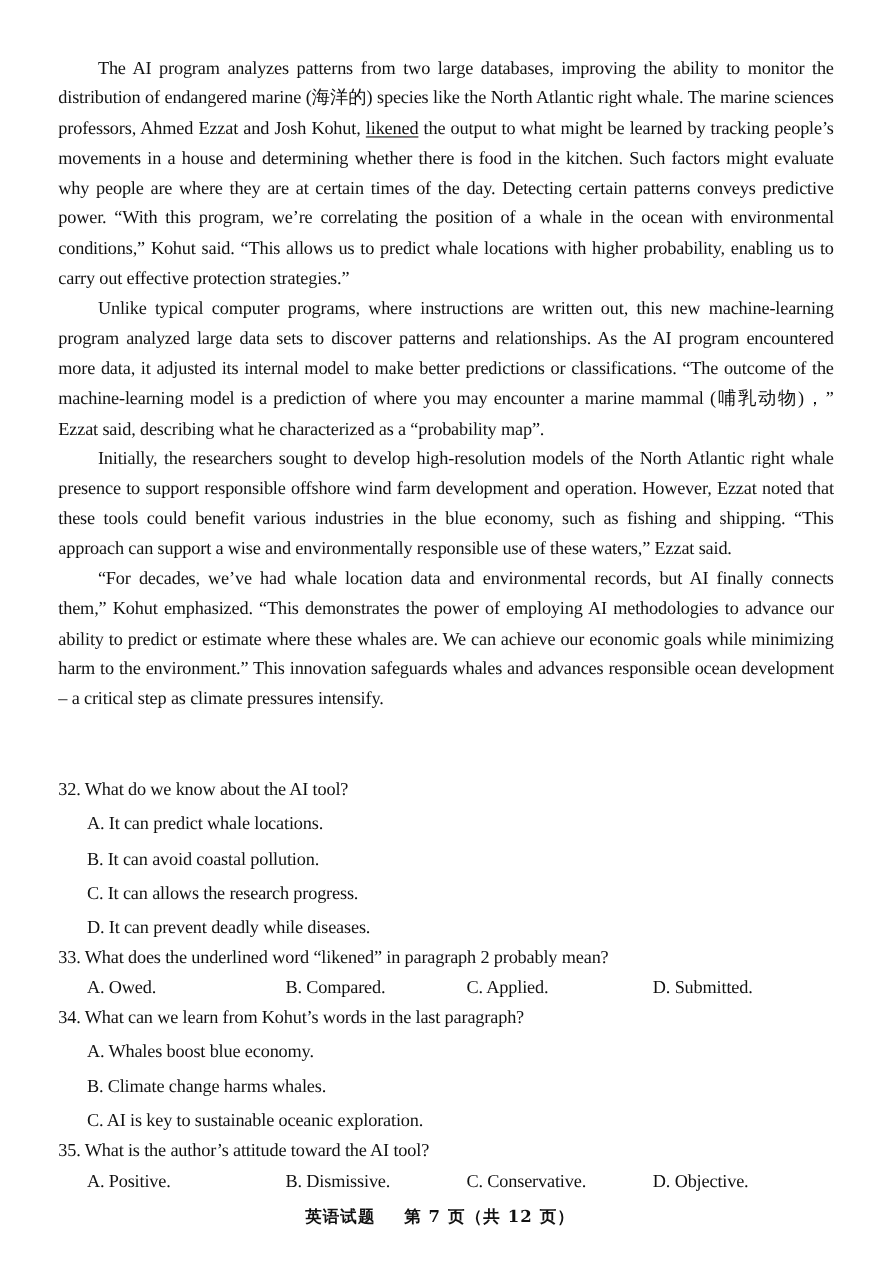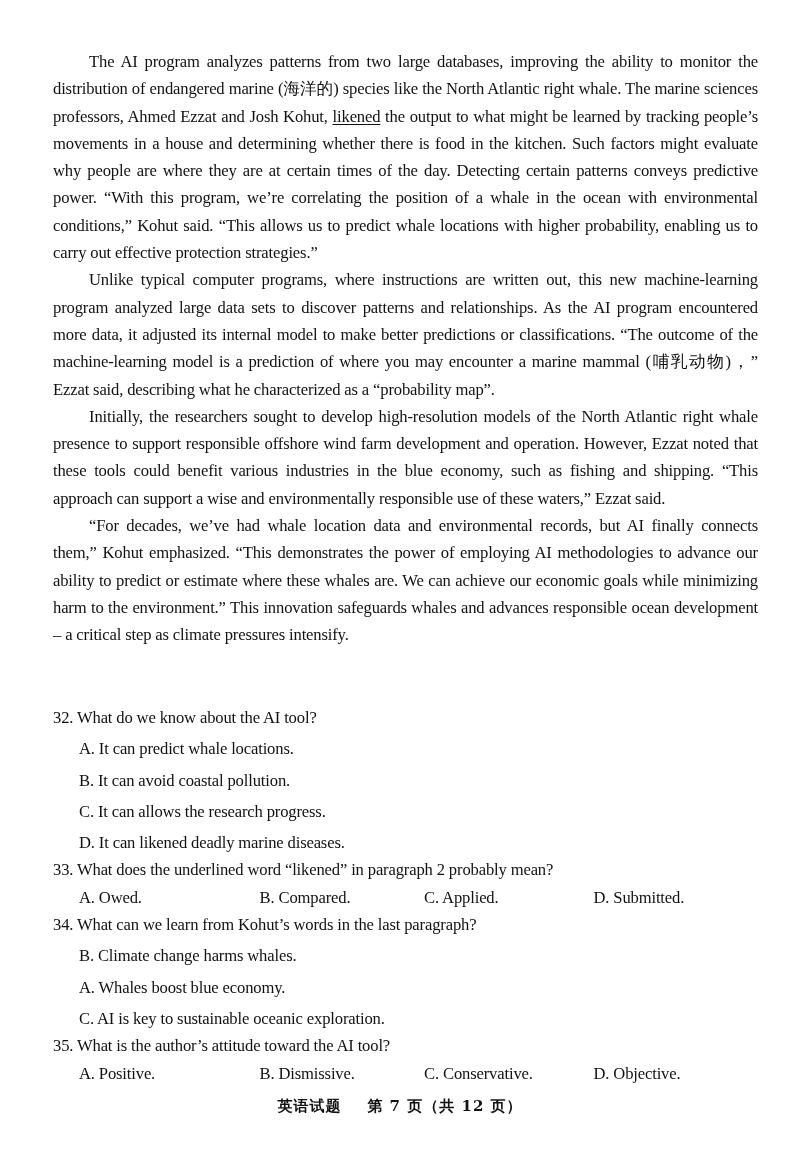--- a/index.html
+++ b/index.html
@@ -41,33 +41,33 @@
     <p class="para"><span>Initially, the researchers sought to develop high-resolution models of the North Atlantic right whale presence to support responsible offshore wind farm development and operation. However, Ezzat noted that these tools could benefit various industries in the blue economy, such as fishing and shipping. “This approach can support a wise and environmentally responsible use of these waters,” Ezzat said.</span></p>
     <p class="para"><span>“For decades, we’ve had whale location data and environmental records, but AI finally connects them,” Kohut emphasized. “This demonstrates the power of employing AI methodologies to advance our ability to predict or estimate where these whales are. We can achieve our economic goals while minimizing harm to the environment.” This innovation safeguards whales and advances responsible ocean development – a critical step as climate pressures intensify.</span></p>
   </div>
 
   <div class="questions">
 
     <p class="q">32. What do we know about the AI tool?</p>
     <p class="opt">A. It can predict whale locations.</p>
     <p class="opt">B. It can avoid coastal pollution.</p>
     <p class="opt">C. It can allows the research progress.</p>
-    <p class="opt">D. It can likened deadly marine diseases.</p>
+    <p class="opt">D. It can prevent deadly while diseases.</p>
 
     <p class="q">33. What does the underlined word “likened” in paragraph 2 probably mean?</p>
     <div class="opt-row">
       <span class="cell">A. Owed.</span>
       <span class="cell">B. Compared.</span>
       <span class="cell">C. Applied.</span>
       <span class="cell">D. Submitted.</span>
     </div>
 
     <p class="q">34. What can we learn from Kohut’s words in the last paragraph?</p>
+    <p class="opt">A. Whales boost blue economy.</p>
     <p class="opt">B. Climate change harms whales.</p>
-    <p class="opt">A. Whales boost blue economy.</p>
     <p class="opt">C. AI is key to sustainable oceanic exploration.</p>
 
     <p class="q">35. What is the author’s attitude toward the  AI tool?</p>
     <div class="opt-row">
       <span class="cell">A. Positive.</span>
       <span class="cell">B. Dismissive.</span>
       <span class="cell">C. Conservative.</span>
       <span class="cell">D. Objective.</span>
     </div>
   </div>

